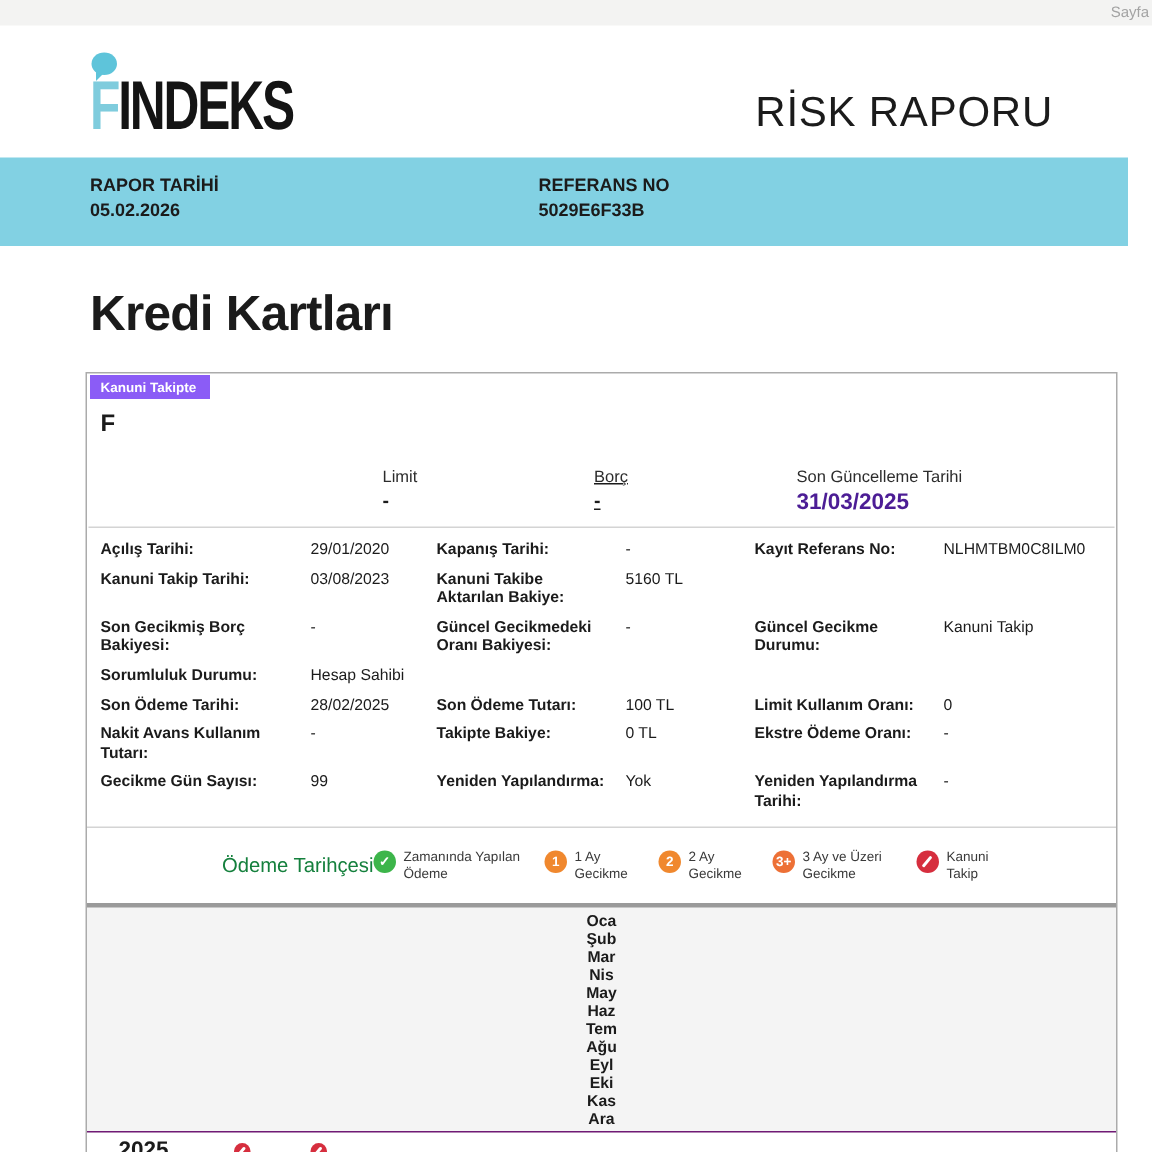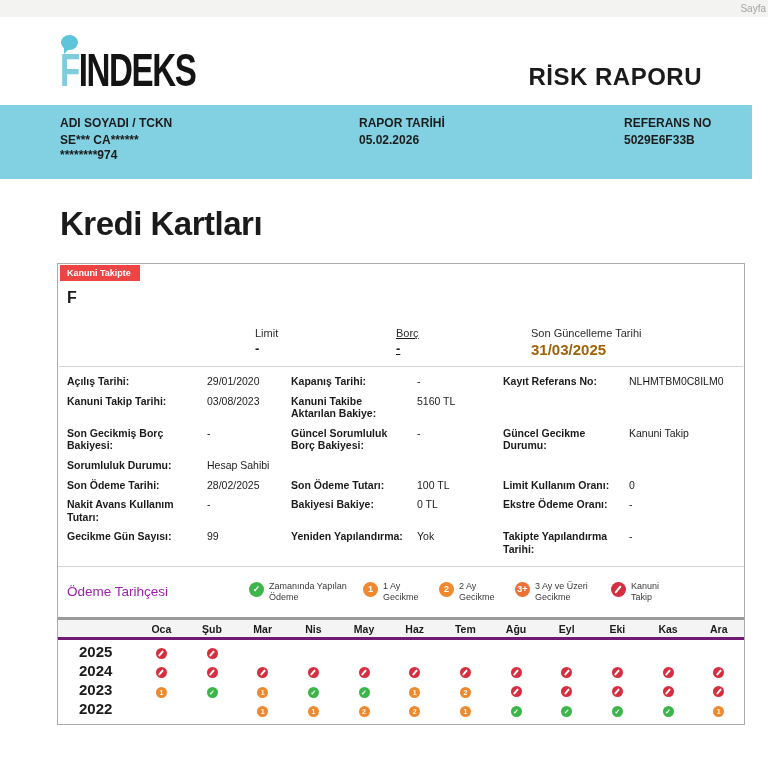--- a/index.html
+++ b/index.html
@@ -14,61 +14,61 @@
   .hdr { display:flex; justify-content:space-between; align-items:flex-end;
          padding:30px 50px 12px 60px;gap:36px; }
   .logo { position:relative; line-height:1; }
   .logo-text { font-size:46px; font-weight:bold; letter-spacing:-2px; color:#141414;
                display:inline-block; transform:scaleX(0.72); transform-origin:left bottom; }
   .logo-f { color:#7fccdd; }
   .logo-dot { position:absolute; left:1px; top:-12px; width:17px; height:15px;
               background:#5ec4da; border-radius:50%; }
   .logo-dot::after { content:""; position:absolute; left:3px; bottom:-4px;
               border:5px solid transparent; border-top-color:#5ec4da; border-left-color:#5ec4da; }
-  .report-title { font-size:24px; font-weight:bold; letter-spacing:0.5px; padding-bottom:2px; }
+  .report-title { font-size:28px; font-weight:normal; letter-spacing:0.5px; padding-bottom:2px; }
 
   
   .band { display:flex; background:#82d1e3; padding:11px 0 16px 60px; }
   .band-col { padding-right:10px; }
   .band-col:nth-child(1){ width:280px; }
   .band-col:nth-child(2){ width:265px;margin-left:19px; }
   .band-label { font-size:12px; font-weight:bold; margin-bottom:3px; }
   .band-line  { font-size:12px; font-weight:bold; line-height:1.25; }
 
   
   .section-title { font-size:33px; font-weight:bold; letter-spacing:-0.5px;
                    margin:26px 0 20px 60px; }
 
   
   .card { position:relative; margin-left:57px; width:688px;
           border:1.5px solid #ababab; background:#fff; }
-  .badge { position:absolute; top:1px; left:2px; background:#ef4444; color:#fff;
+  .badge { position:absolute; top:1px; left:2px; background:#8b5cf6; color:#fff;
            font-size:9px; font-weight:bold; padding:3px 9px 3px 7px; }
 
   .card-head { display:flex; padding:17px 14px 8px 9px; }
   .inst-name { width:188px; font-size:16px; font-weight:bold; padding-top:8px; }
   .sum-col { font-size:11px;margin-top:46px; }
   .sum-col:nth-child(2){ width:141px; }
   .sum-col:nth-child(3){ width:135px;text-decoration:underline; }
   .sum-label { color:#2c2c2c; margin-bottom:2px; }
   .sum-value { font-weight:bold; font-size:13px; }
-  .sum-value.teal { color:#a16207; font-size:15px; }
+  .sum-value.teal { color:#4c1d95; font-size:15px; }
 
   .rule { border-top:1px solid #d4d4d4; margin:0 1px; }
 
   
   .details { display:grid; grid-template-columns:140px 84px 126px 86px 126px 100px;
              padding:8px 12px 10px 9px; row-gap:7px; }
   .dl { font-size:10.5px; font-weight:bold; line-height:1.2; padding-right:8px; }
   .dv { font-size:10.5px; line-height:1.2; }
 
   
   .ph-bar { display:flex; align-items:center; border-top:1px solid #d4d4d4;
             padding:14px 10px 14px 9px; }
-  .ph-title { width:182px; font-size:13.5px; color:#a21caf; }
+  .ph-title { width:182px; font-size:13.5px; color:#15803d;text-align:right; }
   .legend { display:flex; flex:1; align-items:center; }
   .leg-item { display:flex; align-items:flex-start; margin-right:14px; }
   .leg-item:last-child { margin-right:0; }
   .leg-text { font-size:9px; color:#3a3a3a; line-height:1.25; margin-left:5px; }
   .leg-item:nth-child(1) .leg-text { width:80px; }
   .leg-item:nth-child(2) .leg-text, .leg-item:nth-child(3) .leg-text { width:42px; }
   .leg-item:nth-child(4) .leg-text { width:62px; }
   .leg-item:nth-child(5) .leg-text { width:38px; }
 
   
@@ -79,21 +79,21 @@
   .pm-icon.ok { background:#3cb54a; }
   .pm-icon.d1, .pm-icon.d2 { background:#f0882e; }
   .pm-icon.d3 { background:#ed7036; }
   .pm-icon.kt { background:#d62e3e; }
   .kt-slash { display:block; width:1.8px; height:7px; background:#fff;
               border-radius:1px; transform:rotate(40deg); }
   .legend .kt-slash { height:9px; width:2.2px; }
 
   
   .pm-head { display:flex; background:#f4f4f4; border-top:3px solid #9a9a9a;
-             border-bottom:3px solid #701a75; padding:3px 0 2px 0; }
+             border-bottom:1px solid #701a75; padding:3px 0 2px 0;flex-direction:column; }
   .pm-year-col { width:78px; padding-left:21px; flex:none; }
   .pm-m { flex:1; text-align:center; font-size:10.5px; font-weight:bold; }
   .pm-row { display:flex; align-items:center; height:19px;justify-content:space-between; }
   .pm-year { font-size:15px; font-weight:bold; }
   .pm-cell { flex:1; text-align:center; }
   .pm-body { padding:2px 0 6px 0; }
 
   .sheet { width:752px; }
 </style>
 </head>
@@ -107,25 +107,20 @@
 
   <div class="hdr">
     <div class="logo">
       <span class="logo-dot"></span>
       <span class="logo-text"><span class="logo-f">F</span><span>INDEKS</span></span>
     </div>
     <div class="report-title">RİSK RAPORU</div>
   </div>
 
   <div class="band">
-      <div class="band-col">
-        <div class="band-label">ADI SOYADI / TCKN</div>
-        <div class="band-line">SE*** CA******</div>
-        <div class="band-line">********974</div>
-      </div>
       <div class="band-col">
         <div class="band-label">RAPOR TARİHİ</div>
         <div class="band-line">05.02.2026</div>
       </div>
       <div class="band-col">
         <div class="band-label">REFERANS NO</div>
         <div class="band-line">5029E6F33B</div>
       </div>
     </div>
 
@@ -161,47 +156,47 @@
         <div class="dl">Kayıt Referans No:</div>
         <div class="dv">NLHMTBM0C8ILM0</div>
         <div class="dl">Kanuni Takip Tarihi:</div>
         <div class="dv">03/08/2023</div>
         <div class="dl">Kanuni Takibe Aktarılan Bakiye:</div>
         <div class="dv">5160 TL</div>
         <div class="dl"></div>
         <div class="dv"></div>
         <div class="dl">Son Gecikmiş Borç Bakiyesi:</div>
         <div class="dv">-</div>
-        <div class="dl">Güncel Sorumluluk Borç Bakiyesi:</div>
+        <div class="dl">Güncel Gecikmedeki Oranı Bakiyesi:</div>
         <div class="dv">-</div>
         <div class="dl">Güncel Gecikme Durumu:</div>
         <div class="dv">Kanuni Takip</div>
         <div class="dl">Sorumluluk Durumu:</div>
         <div class="dv">Hesap Sahibi</div>
         <div class="dl"></div>
         <div class="dv"></div>
         <div class="dl"></div>
         <div class="dv"></div>
         <div class="dl">Son Ödeme Tarihi:</div>
         <div class="dv">28/02/2025</div>
         <div class="dl">Son Ödeme Tutarı:</div>
         <div class="dv">100 TL</div>
         <div class="dl">Limit Kullanım Oranı:</div>
         <div class="dv">0</div>
         <div class="dl">Nakit Avans Kullanım Tutarı:</div>
         <div class="dv">-</div>
-        <div class="dl">Bakiyesi Bakiye:</div>
+        <div class="dl">Takipte Bakiye:</div>
         <div class="dv">0 TL</div>
         <div class="dl">Ekstre Ödeme Oranı:</div>
         <div class="dv">-</div>
         <div class="dl">Gecikme Gün Sayısı:</div>
         <div class="dv">99</div>
         <div class="dl">Yeniden Yapılandırma:</div>
         <div class="dv">Yok</div>
-        <div class="dl">Takipte Yapılandırma Tarihi:</div>
+        <div class="dl">Yeniden Yapılandırma Tarihi:</div>
         <div class="dv">-</div>
       </div>
 
     <div class="ph-bar">
       <div class="ph-title">Ödeme Tarihçesi</div>
       <div class="legend">
           <div class="leg-item">
             <span class="pm-icon ok">✓</span>
             <div class="leg-text">Zamanında Yapılan Ödeme</div>
           </div>

